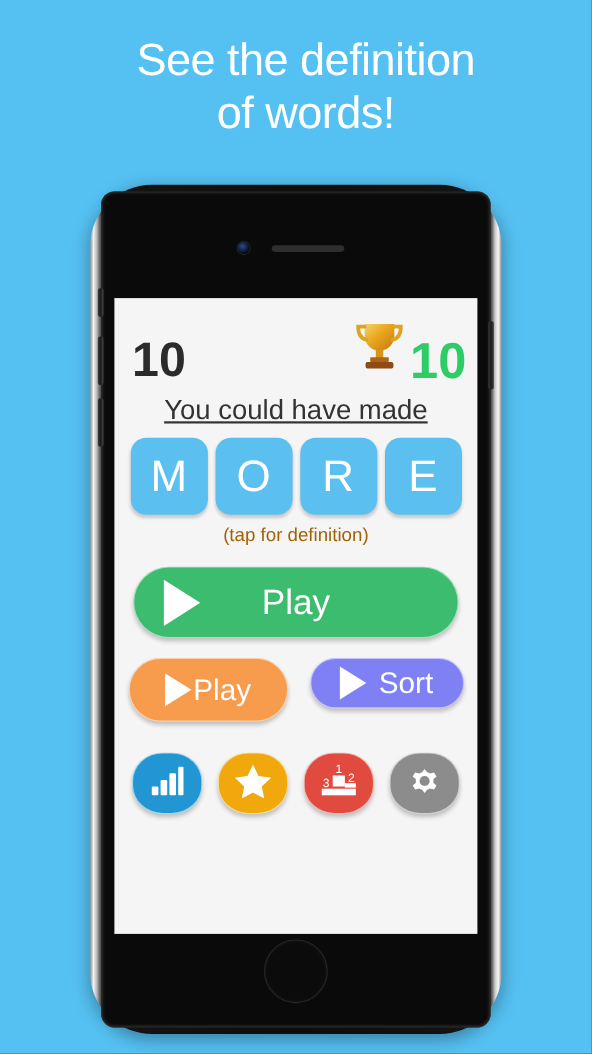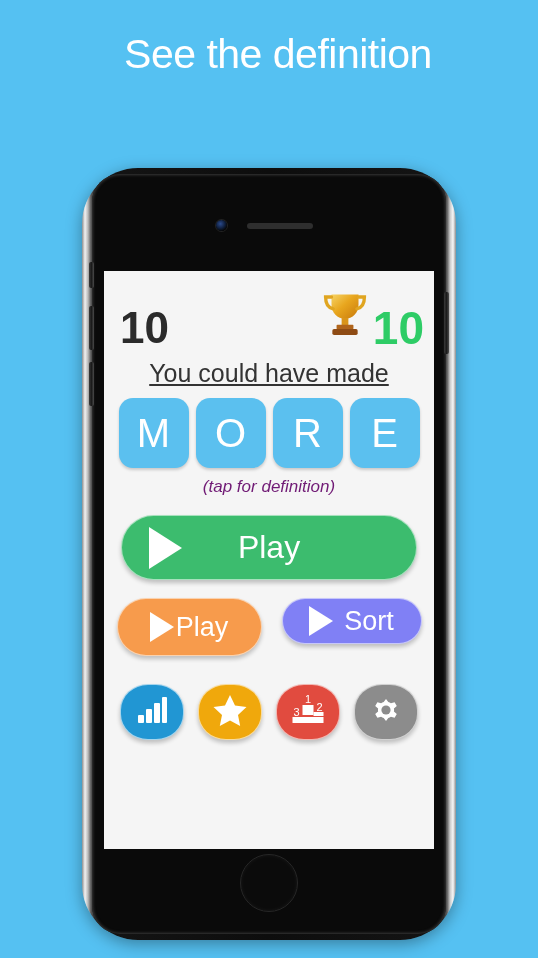--- a/index.html
+++ b/index.html
@@ -34,21 +34,21 @@
       #8d8d8d 0px, #f2f2f2 3px, #b9b9b9 6px, #5a5a5a 9px,
       #2a2a2a 13px, #141414 20px, #0d0d0d 50%,
       #141414 calc(100% - 20px), #2a2a2a calc(100% - 13px),
       #5a5a5a calc(100% - 9px), #c9c9c9 calc(100% - 6px),
       #f7f7f7 calc(100% - 3px), #8d8d8d 100%);
     box-shadow:0 4px 16px rgba(0,0,0,0.35);
   }
   .phone-inner {
     position:absolute;
     left:10px; top:6px; right:10px; bottom:6px;
-    border-radius:28px;
+    border-radius:12px;
     background:#0a0a0a;
     box-shadow:inset 0 0 3px 1px #3a3a3a;
   }
 
   
   .btn-side {
     position:absolute;
     background:linear-gradient(90deg,#3a3a3a,#1b1b1b,#4a4a4a);
     border-radius:2px;
   }
@@ -148,23 +148,22 @@
     color:#FFFFFF;
     font-size:40px;
     display:flex;
     align-items:center;
     justify-content:center;
     box-shadow:0 2px 3px rgba(0,0,0,0.18);
   }
   .hint-text {
     text-align:center;
     font-size:17px;
-    color:#701a75;
+    color:#a16207;
     margin-top:9px;
-    font-style:italic;
   }
 
   
   .btn {
     border-radius:999px;
     color:#FFFFFF;
     display:flex;
     align-items:center;
     justify-content:center;
     box-shadow:0 3px 4px rgba(0,0,0,0.22);
@@ -221,20 +220,21 @@
   .ic-stats  { background:#2196D3; }
   .ic-star   { background:#F0A80C; }
   .ic-ranks  { background:#E14B3F; }
   .ic-gear   { background:#8C8C8C; }
 </style>
 </head>
 <body>
 
 <div class="headline">
   <span class="headline-line">See the definition</span>
+  <span class="headline-line">of words!</span>
 </div>
 
 <div class="phone">
   <div class="phone-inner">
 
     <div class="btn-side btn-silent"></div>
     <div class="btn-side btn-volup"></div>
     <div class="btn-side btn-voldn"></div>
     <div class="btn-side btn-power"></div>
 

